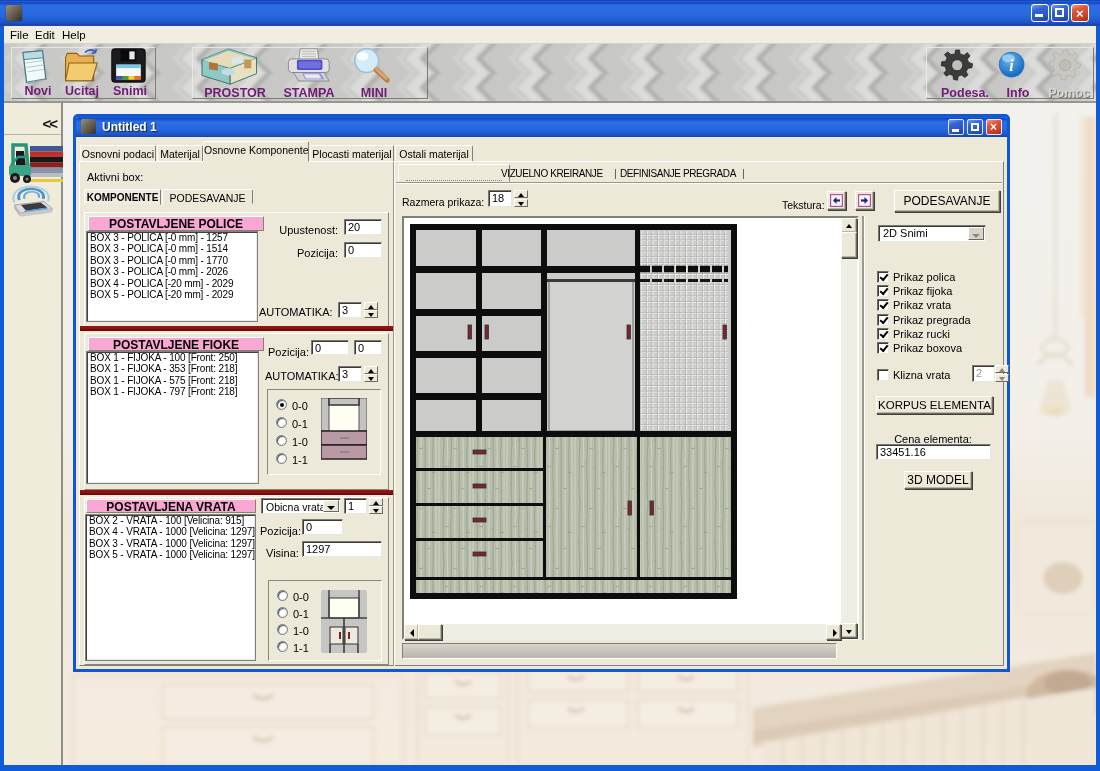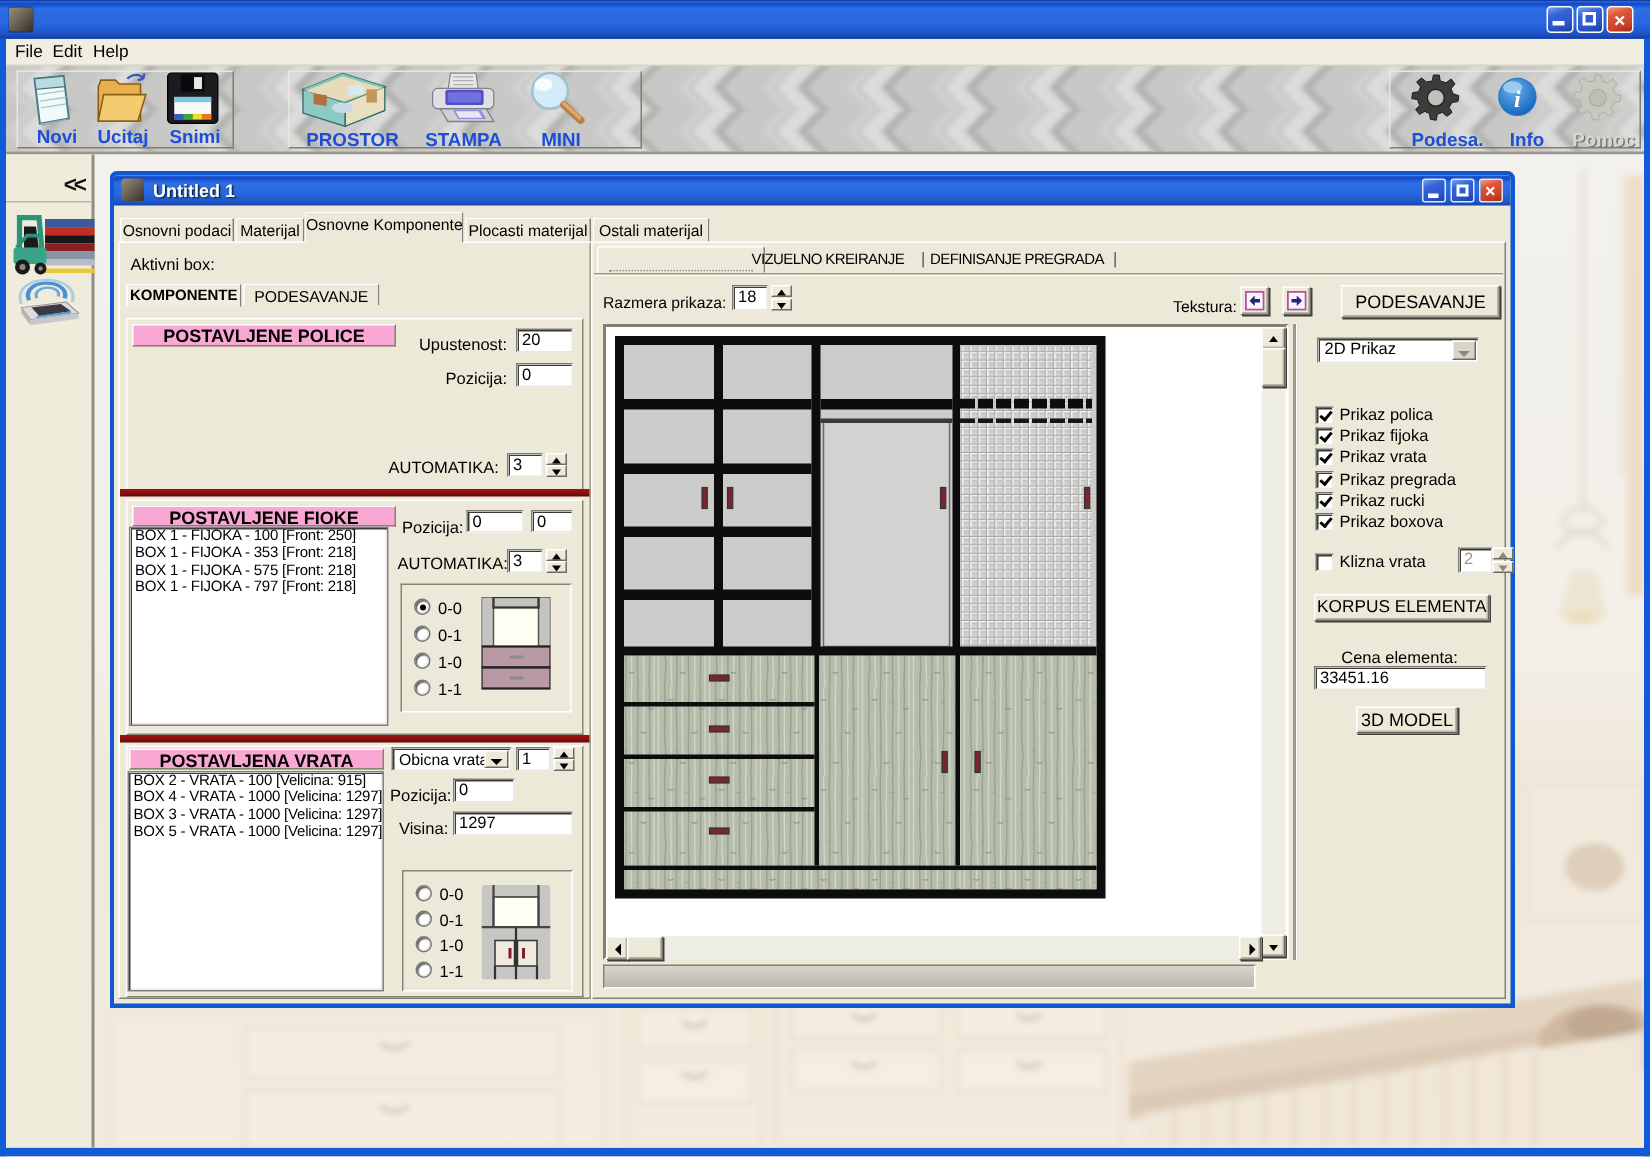--- a/index.html
+++ b/index.html
@@ -20,21 +20,21 @@
 
 #brdL { left:0; top:26px; width:4px; height:745px; background:#0f5bd8; }
 #brdR { left:1096px; top:26px; width:4px; height:745px; background:#0f5bd8; }
 #brdB { left:0; top:765px; width:1100px; height:6px; background:#0f5bd8; }
 
 #menubar { left:4px; top:26px; width:1092px; height:18px; background:#f1eee1; border-bottom:1px solid #d8d4c0; }
 #menubar span { color:#000; font-size:11.5px; }
 
 #toolbar { left:4px; top:44px; width:1092px; height:59px; background:#c5c5c0; border-bottom:2px solid #98978f; }
 .tbgroup { top:3px; height:52px; border:1px solid; border-color:#e8e8e2 #7e7d75 #7e7d75 #e8e8e2; }
-.tbtn { position:absolute; text-align:center; color:#1d4ed8; font-weight:bold; font-size:12.5px; white-space:nowrap; }
+.tbtn { position:absolute; text-align:center; color:#701a75; font-weight:bold; font-size:12.5px; white-space:nowrap; }
 
 #client { left:4px; top:103px; width:1092px; height:662px; background:#e7e3d3; }
 #sidebar { left:0px; top:0px; width:59px; height:662px; background:#efecdc; border-right:2px solid #8f8e86; }
 #sidebar .top { left:0; top:0; width:57px; height:32px; border-bottom:1px solid #b8b4a0; }
 #sidebar .coll { right:5px; top:12px; font-size:15px; font-weight:bold; color:#111; letter-spacing:-2px; }
 #mdibg { left:59px; top:0; width:1033px; height:662px; background:#f0efec; overflow:hidden; }
 
 #iwin { left:69px; top:11px; width:937px; height:558px; background:#ece9d8; border:3px solid #0f58d0; border-radius:5px 5px 0 0; }
 #ititle { left:0px; top:0px; width:931px; height:20px; border-radius:2px 2px 0 0;
   background:linear-gradient(180deg,#2a62d8 0%,#1048c8 8%,#2e6ee4 25%,#2767df 60%,#1d55c8 88%,#1941a5 100%);
@@ -330,20 +330,28 @@
     <div id="tabpanel" class="abs">
       <div class="abs" style="left:313px;top:0;width:1px;height:504px;background:#9a9988;box-shadow:1px 0 0 #fff;"></div>
         <div id="leftcol" class="abs" style="left:0;top:0;width:313px;height:506px;">
         <div class="lbl" style="left:7px;top:9px;">Aktivni box:</div>
 
         <div class="tab" style="left:4px;top:27px;height:16px;width:77px;font-weight:bold;font-size:10px;padding-top:2px;background:#f0ede0;">KOMPONENTE</div>
         <div class="tab" style="left:82px;top:27px;height:15px;width:91px;padding-top:2px;">PODESAVANJE</div>
 
         <div class="grpbox" style="left:4px;top:50px;width:305px;height:115px;border-color:#fff #878677 #878677 #fff;"></div>
         <div class="hdrbar" style="left:8px;top:54px;width:176px;height:15px;">POSTAVLJENE POLICE</div>
+        <div class="listbox" style="left:6px;top:69px;width:172px;height:91px;">
+          <div>BOX 3 - POLICA [-0 mm] - 1257</div>
+          <div>BOX 3 - POLICA [-0 mm] - 1514</div>
+          <div>BOX 3 - POLICA [-0 mm] - 1770</div>
+          <div>BOX 3 - POLICA [-0 mm] - 2026</div>
+          <div>BOX 4 - POLICA [-20 mm] - 2029</div>
+          <div>BOX 5 - POLICA [-20 mm] - 2029</div>
+        </div>
         <div class="lbl" style="left:182px;top:62px;width:76px;text-align:right;">Upustenost:</div>
         <div class="field" style="left:264px;top:57px;width:38px;height:16px;">20</div>
         <div class="lbl" style="left:182px;top:85px;width:76px;text-align:right;">Pozicija:</div>
         <div class="field" style="left:264px;top:80px;width:38px;height:16px;">0</div>
         <div class="lbl" style="left:179px;top:144px;">AUTOMATIKA:</div>
         <div class="field" style="left:258px;top:140px;width:24px;height:16px;">3</div>
         <div class="spin" style="left:284px;top:140px;height:16px;">
           <div class="up" style="top:0;height:8px;">
               <div class="sarr-up" style="top:2px;"></div>
             </div>
@@ -562,21 +570,21 @@
           <div class="scrbtn" style="left:14px;top:0;width:24px;height:16px;"></div>
           <div class="scrbtn" style="right:0;top:0;width:15px;height:16px;">
               <div style="position:absolute;left:6px;top:4px;width:0;height:0;border-top:4px solid transparent;border-bottom:4px solid transparent;border-left:4px solid #000;"></div>
             </div>
         </div>
 
         <div class="abs" style="left:6px;top:481px;width:435px;height:16px;border:1px solid;border-color:#827f74 #fff #fff #827f74;background:linear-gradient(180deg,#d8d6cc,#b8b6ac);"></div>
 
         <div class="abs" style="left:466px;top:54px;width:3px;height:424px;background:#9b9a90;border-right:1px solid #fff;"></div>
         <div class="combo" style="left:482px;top:63px;width:108px;height:17px;">
-          <div class="ctext" style="top:1px;">2D Prikaz</div>
+          <div class="ctext" style="top:1px;">2D Snimi</div>
           <div class="cbtn" style="background:#d8d5c8;">
               <div class="arrow-dn" style="left:3px;top:6px;border-top-color:#8a887e;"></div>
             </div>
         </div>
         <div class="check on" style="left:481px;top:109px;"></div>
           <div class="lbl" style="left:497px;top:109px;">Prikaz polica</div>
         <div class="check on" style="left:481px;top:123px;"></div>
           <div class="lbl" style="left:497px;top:123px;">Prikaz fijoka</div>
         <div class="check on" style="left:481px;top:137px;"></div>
           <div class="lbl" style="left:497px;top:137px;">Prikaz vrata</div>

